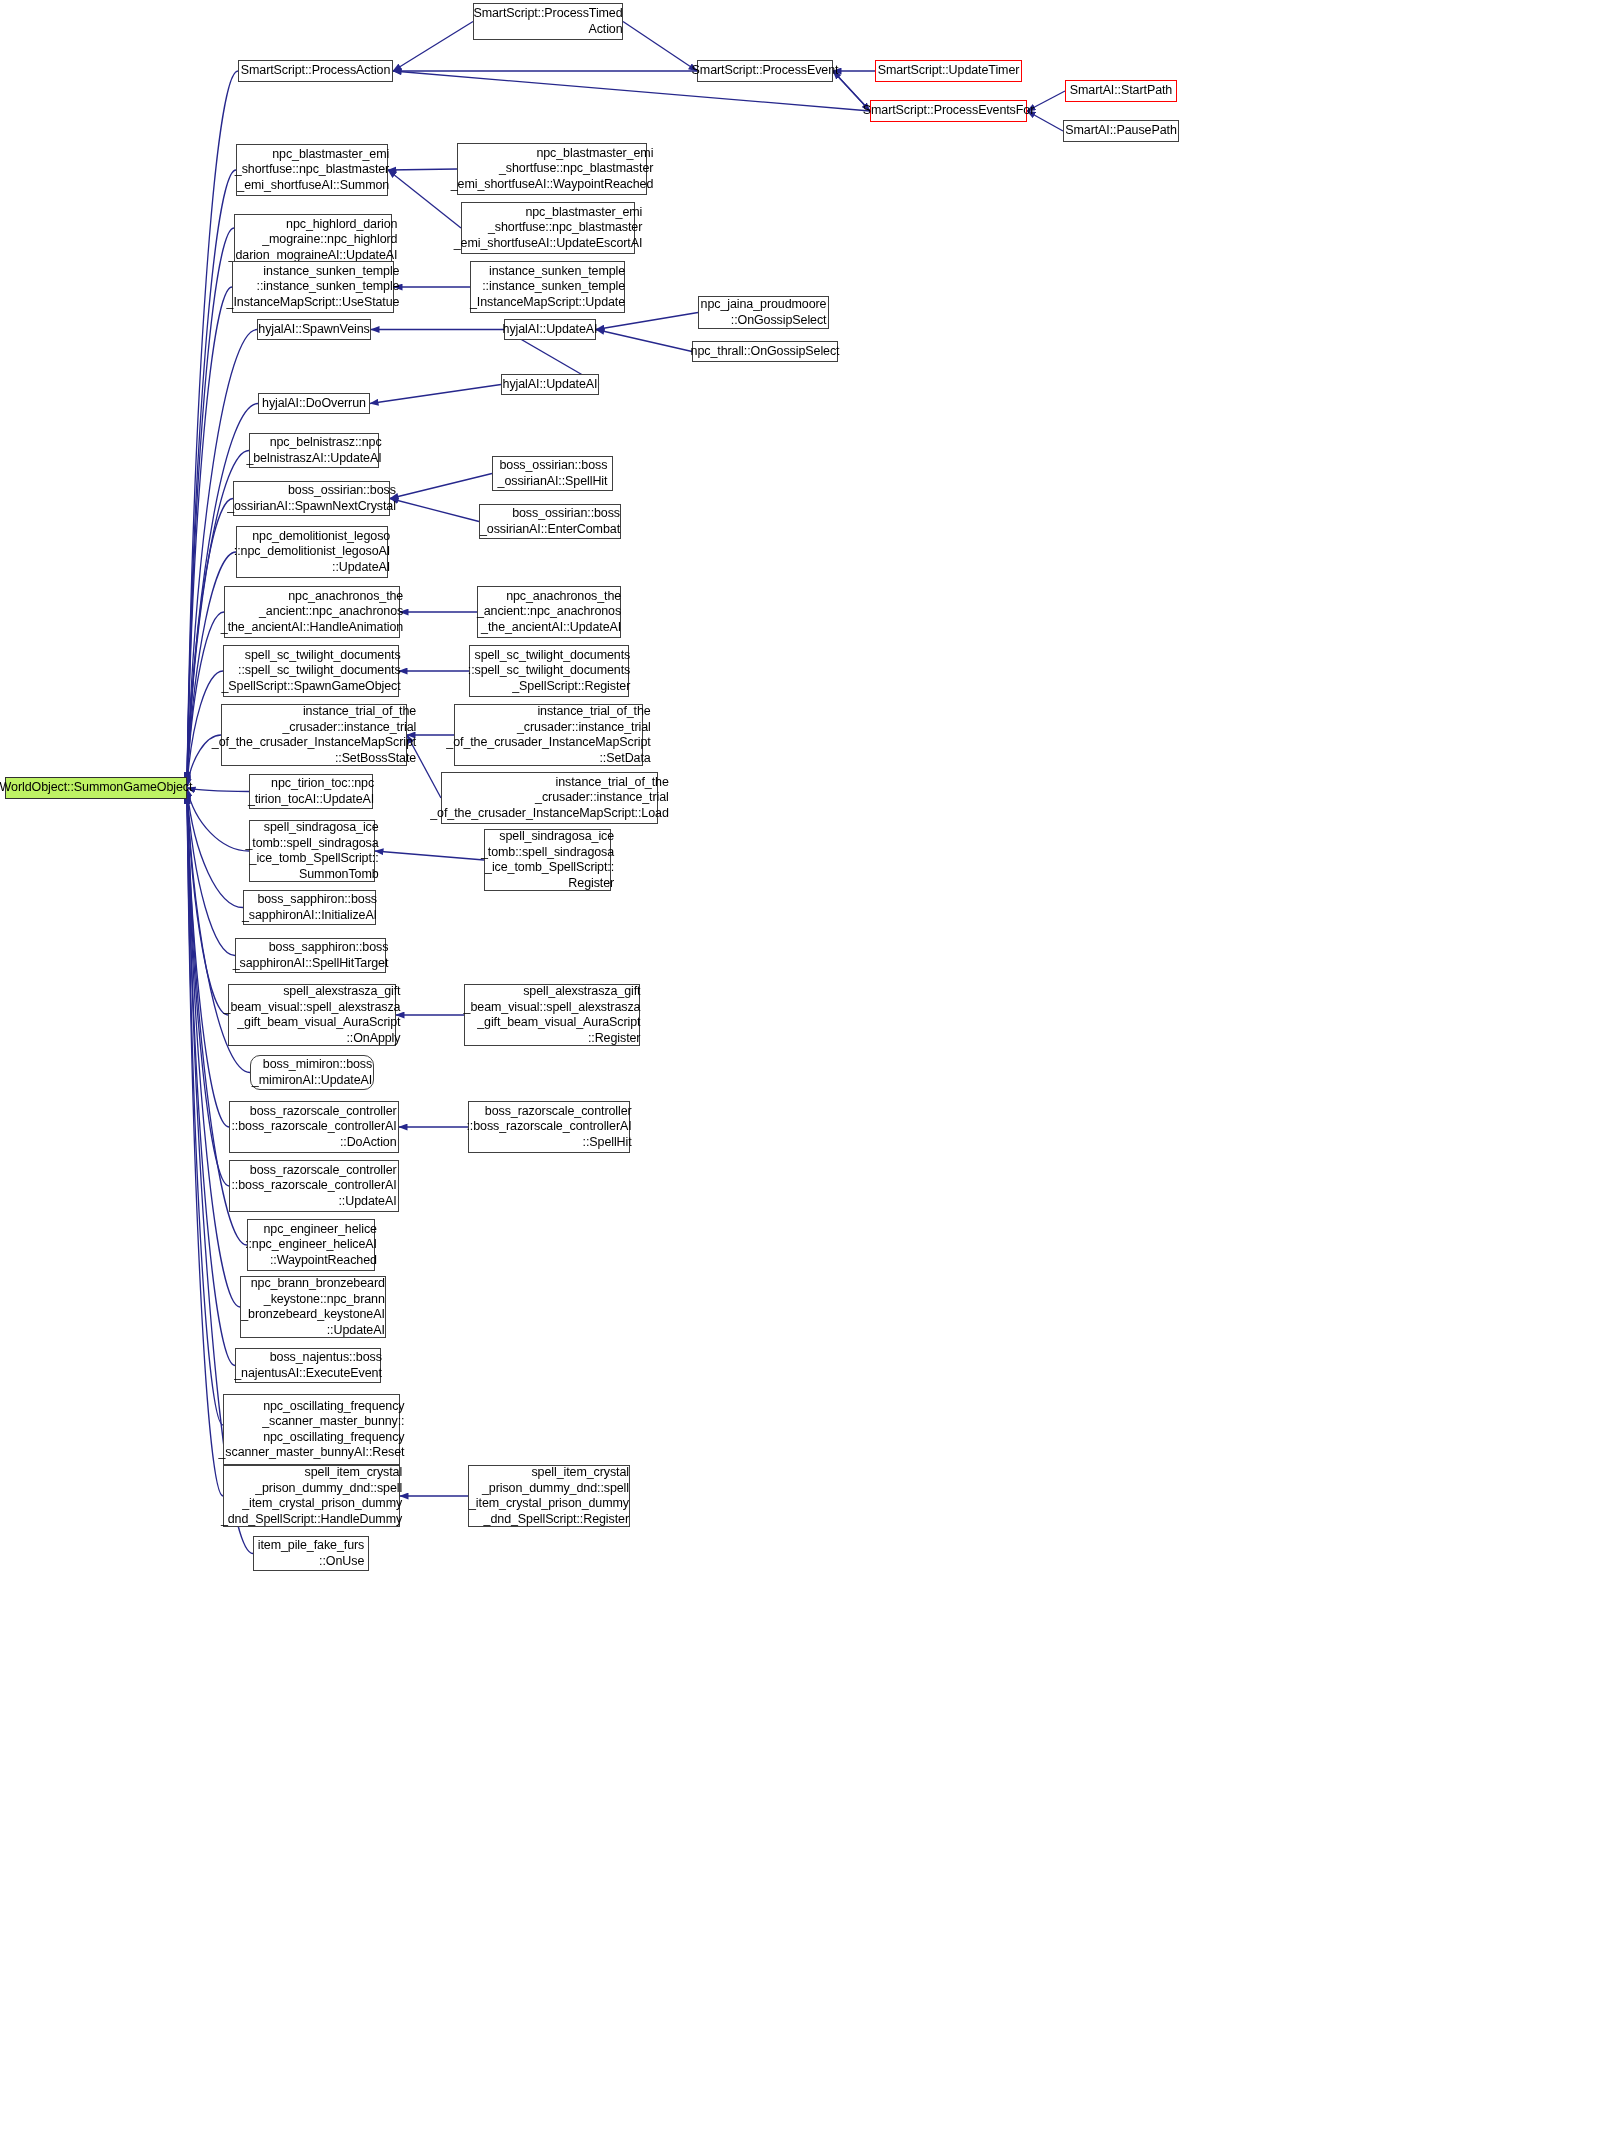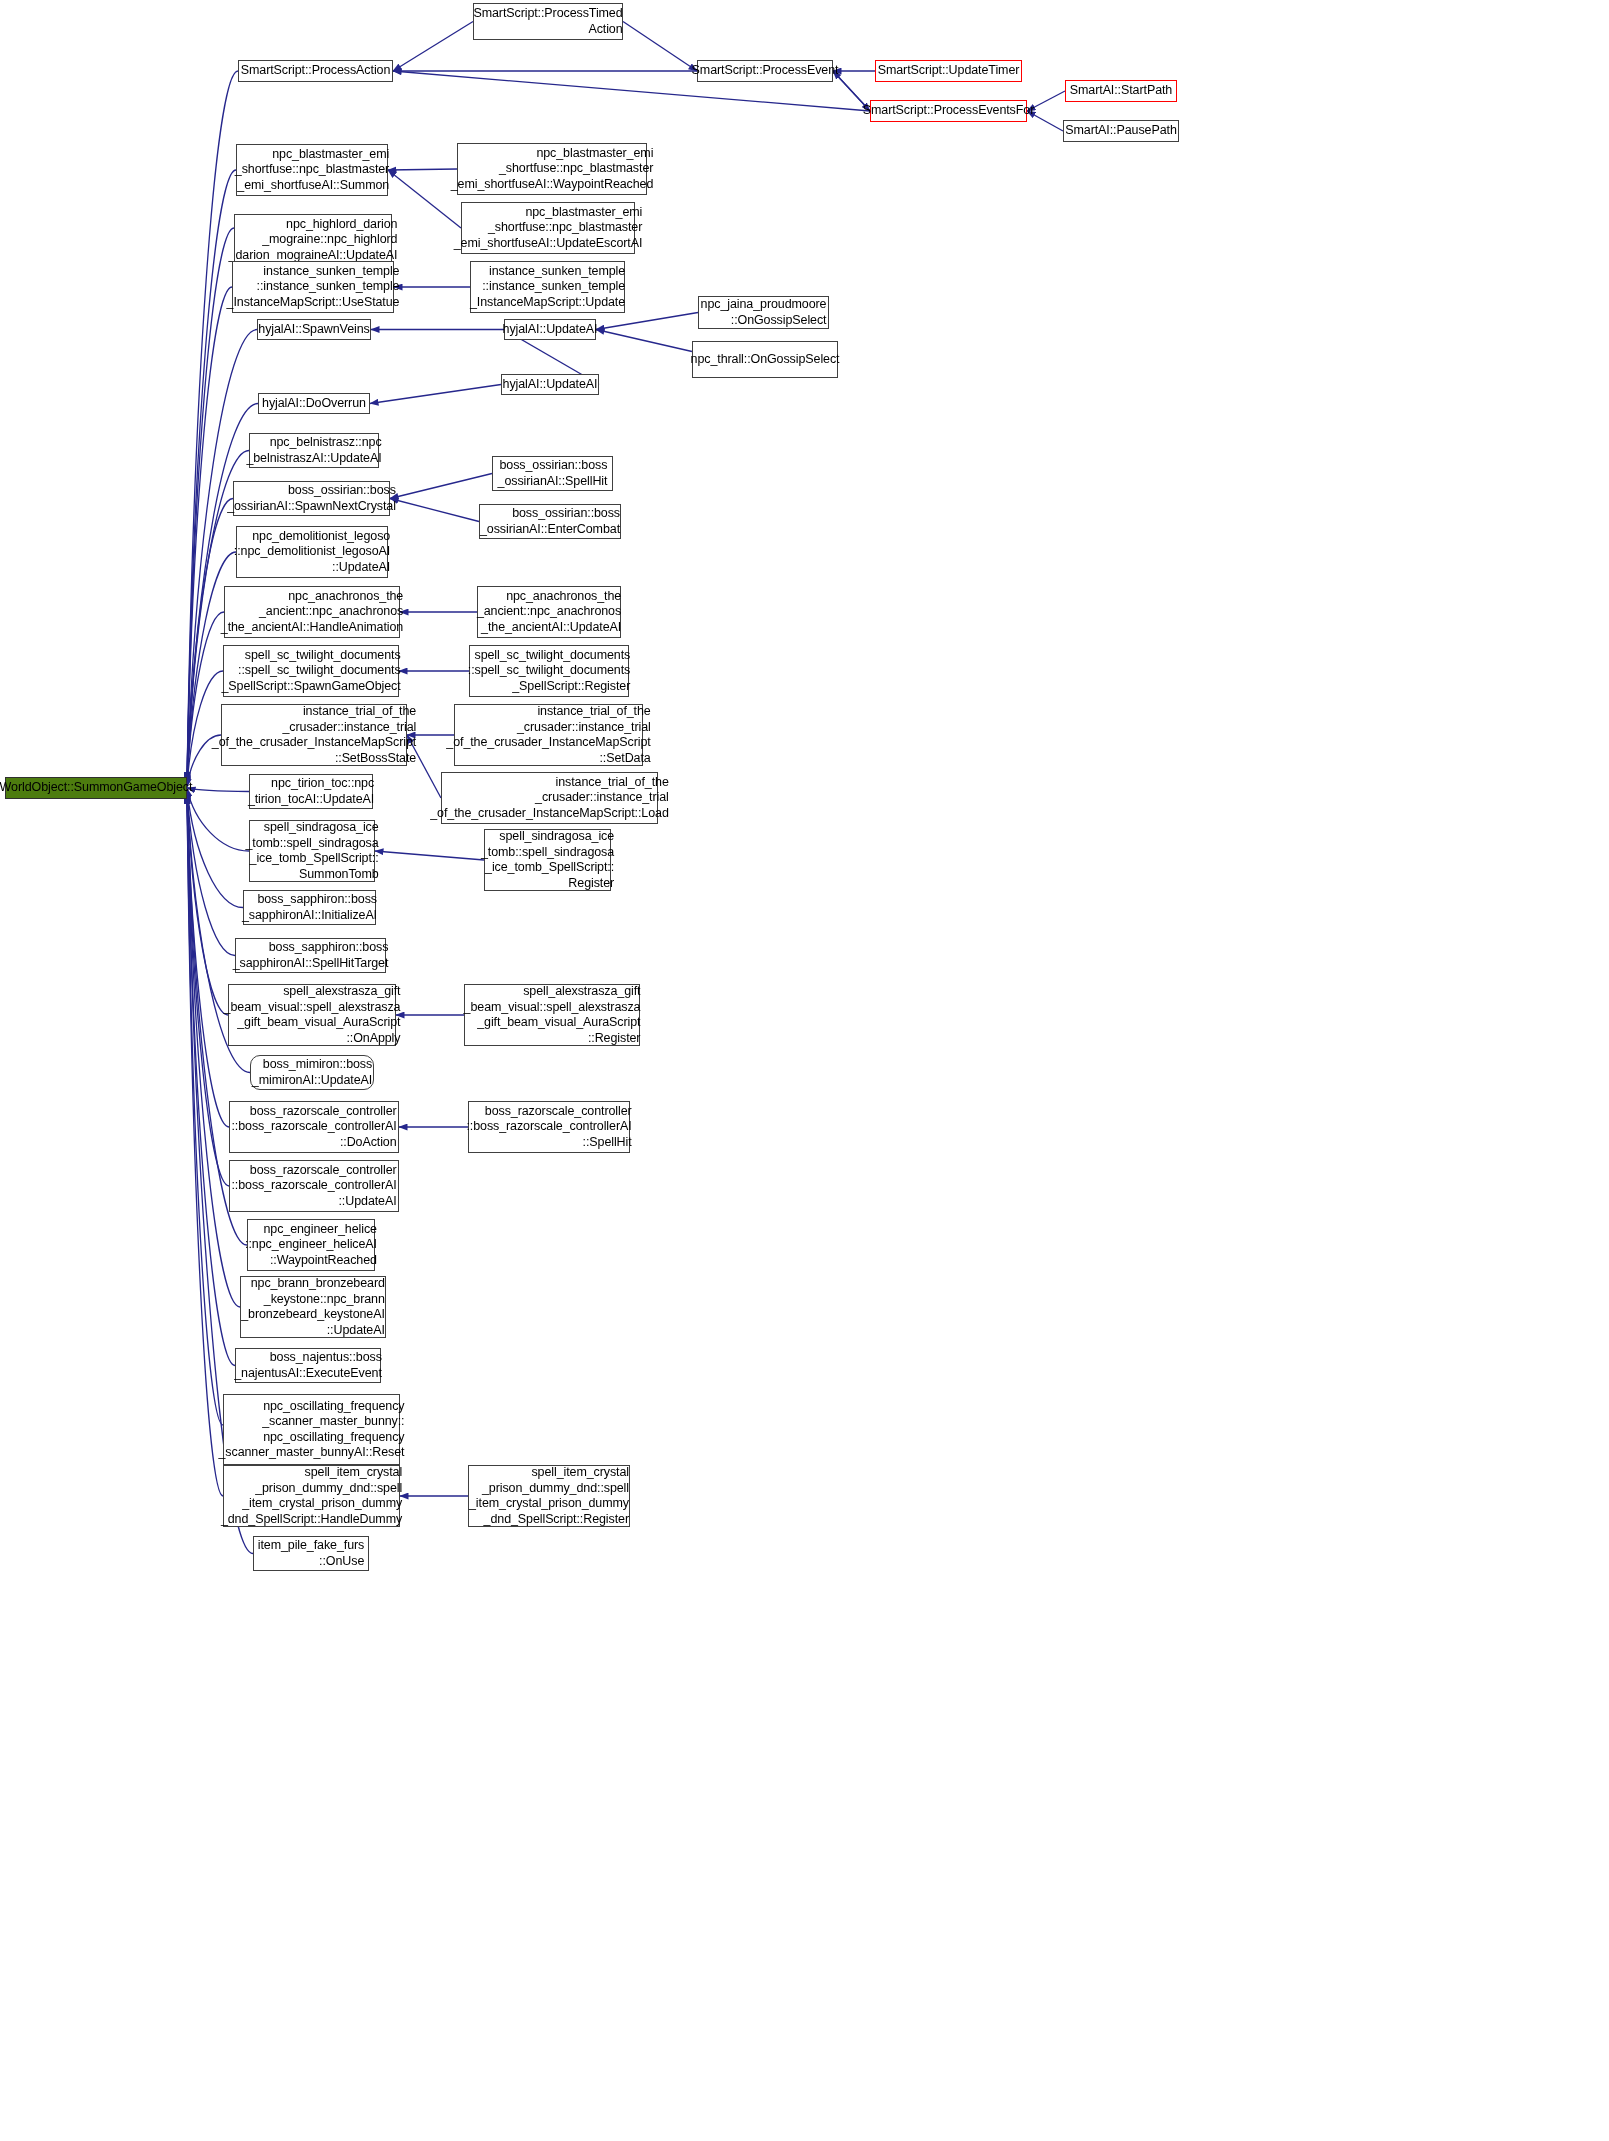--- a/index.html
+++ b/index.html
@@ -36,21 +36,21 @@
     text-align: right;
     font-size: 12.5px;
     line-height: 15.5px;
     color: #000000;
     letter-spacing: -0.1px;
     white-space: pre-line;
     padding: 1px 3px;
     z-index: 5;
   }
   .node.root {
-    background: #4d7c0f;
+    background: #bef264;
     border-color: #303030;
   }
   .node.external {
     border: 1px solid #ff0000;
   }
 </style>
 </head>
 <body>
 
 <div id="graph">
@@ -141,21 +141,21 @@
       <div class="node" style="left: 232px; top: 261px; width: 162px; height: 52px;">instance_sunken_temple
 ::instance_sunken_temple
 _InstanceMapScript::UseStatue</div>
       <div class="node" style="left: 470px; top: 261px; width: 155px; height: 52px;">instance_sunken_temple
 ::instance_sunken_temple
 _InstanceMapScript::Update</div>
       <div class="node" style="left: 257px; top: 319px; width: 114px; height: 21px;">hyjalAI::SpawnVeins</div>
       <div class="node" style="left: 504px; top: 319px; width: 92px; height: 21px;">hyjalAI::UpdateAI</div>
       <div class="node" style="left: 698px; top: 296px; width: 131px; height: 33px;">npc_jaina_proudmoore
 ::OnGossipSelect</div>
-      <div class="node" style="left: 692px; top: 341px; width: 146px; height: 37px;">npc_thrall::OnGossipSelect</div>
+      <div class="node" style="left: 692px; top: 341px; width: 146px; height: 21px;">npc_thrall::OnGossipSelect</div>
       <div class="node" style="left: 501px; top: 374px; width: 98px; height: 21px;">hyjalAI::UpdateAI</div>
       <div class="node" style="left: 258px; top: 393px; width: 112px; height: 21px;">hyjalAI::DoOverrun</div>
       <div class="node" style="left: 249px; top: 433px; width: 130px; height: 35px;">npc_belnistrasz::npc
 _belnistraszAI::UpdateAI</div>
       <div class="node" style="left: 233px; top: 481px; width: 157px; height: 35px;">boss_ossirian::boss
 _ossirianAI::SpawnNextCrystal</div>
       <div class="node" style="left: 492px; top: 456px; width: 121px; height: 35px;">boss_ossirian::boss
 _ossirianAI::SpellHit</div>
       <div class="node" style="left: 479px; top: 504px; width: 142px; height: 35px;">boss_ossirian::boss
 _ossirianAI::EnterCombat</div>

